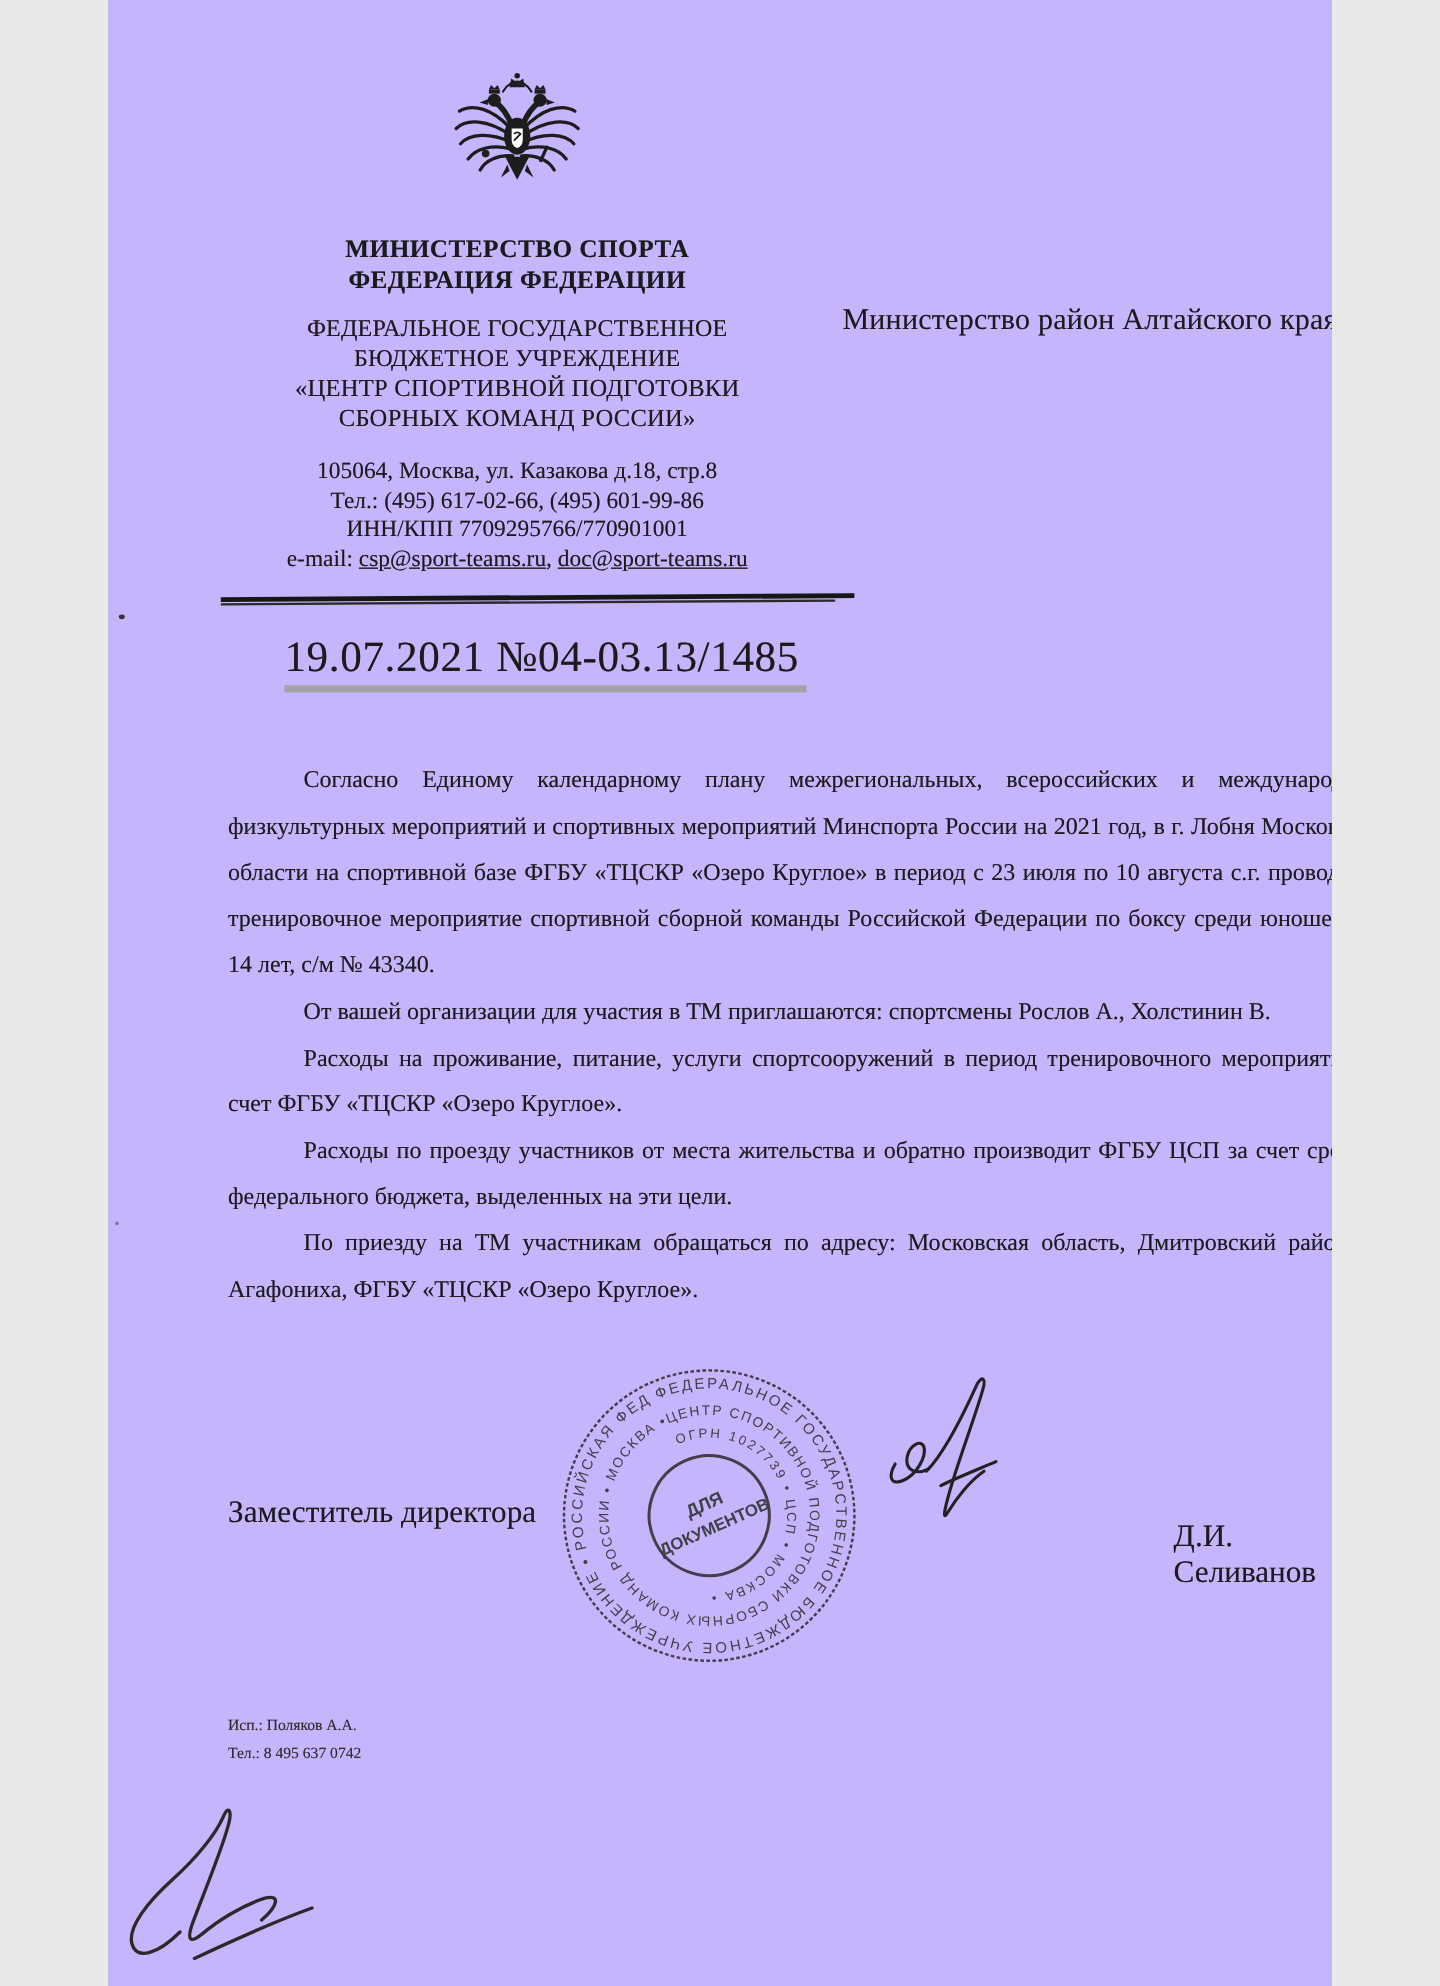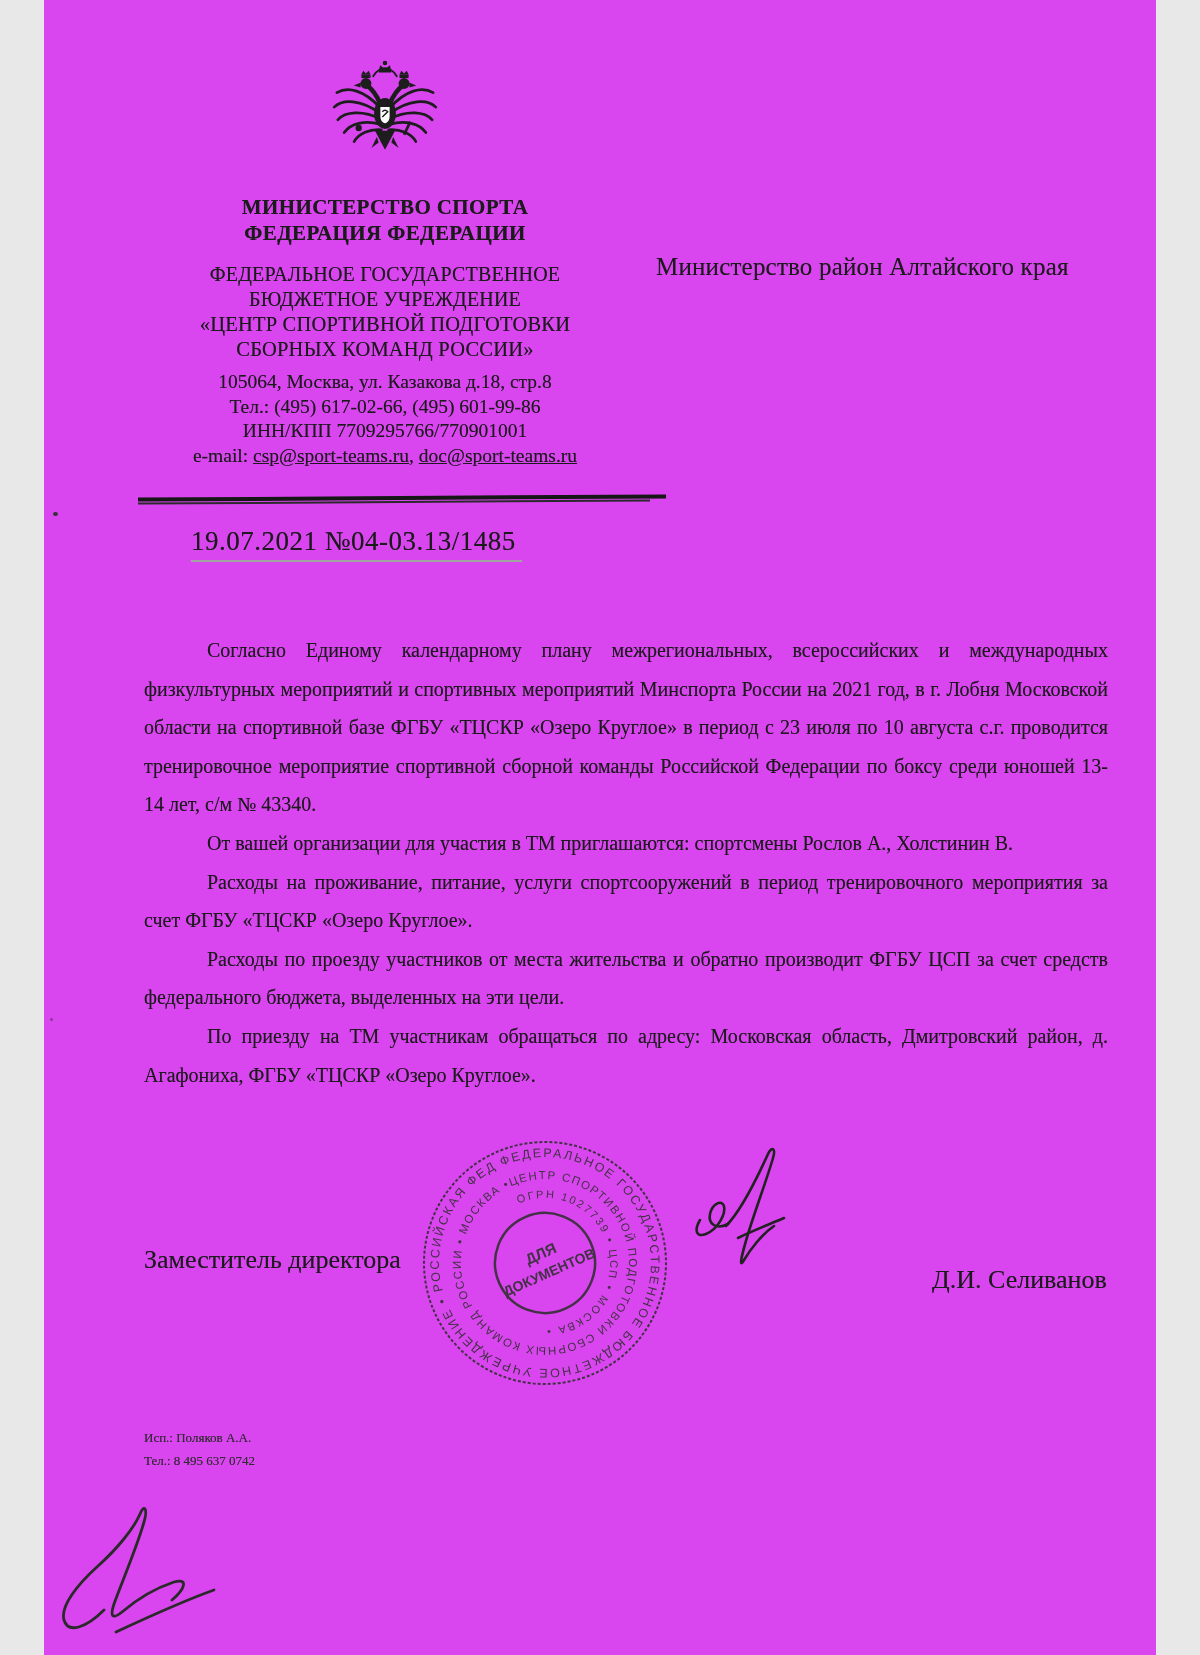--- a/index.html
+++ b/index.html
@@ -1,20 +1,20 @@
 <!DOCTYPE html>
 <html><head>
 <meta charset="utf-8">
 <style>
   html,body{margin:0;padding:0;background:#e8e8e8;}
   .page{
     position:relative;
-    width:1112px;height:1655px;
+    width:1020px;height:1655px;
     margin:0 auto;
-    background:#d946ef;
+    background:#c4b5fd;
     font-family:"Liberation Serif", serif;
     color:#1b1b1b;
     overflow:hidden;
   }
   
   .letterhead{
     position:absolute;left:98px;top:58px;width:486px;
     text-align:center;
   }
   .emblem-wrap{height:126px;}
@@ -22,42 +22,42 @@
     font-weight:bold;font-size:21px;line-height:26px;
     letter-spacing:.4px;margin-top:10px;
     text-shadow:0 0 .5px rgba(0,0,0,.5);
   }
   .org{
     margin-top:16px;font-size:20px;line-height:25px;letter-spacing:.2px;
     text-shadow:0 0 .4px rgba(0,0,0,.45);
   }
   .org .b{font-weight:normal;font-size:20.5px;}
   .addr{
-    margin-top:8px;font-size:19.5px;line-height:24.5px;
+    margin-top:19px;font-size:19.5px;line-height:24.5px;
     text-shadow:0 0 .4px rgba(0,0,0,.4);
   }
   .addr .u{text-decoration:underline;}
   
   .rule{
     position:absolute;left:94px;top:496px;width:528px;height:8px;
     transform:rotate(-.35deg);
   }
   .rule .r1{height:4px;background:#161616;}
   .rule .r2{height:2px;background:#2a2a2a;margin-top:1px;width:97%;}
   
   .recipient{
     position:absolute;left:612px;top:253px;width:470px;
     font-size:25px;letter-spacing:.2px;
     text-shadow:0 0 .4px rgba(0,0,0,.4);
   }
   
   .refno{
     position:absolute;left:147px;top:526px;
-    font-size:27px;letter-spacing:.5px;
-    border-bottom:2px solid #a3a3a3;padding:0 6px 3px 0;
+    font-size:36px;letter-spacing:.5px;
+    border-bottom:6px solid #a3a3a3;padding:0 6px 3px 0;
     text-shadow:0 0 .4px rgba(0,0,0,.45);
   }
   
   .body-text{
     position:absolute;left:100px;top:631px;width:964px;
     font-size:20px;line-height:38.6px;
     text-shadow:0 0 .4px rgba(0,0,0,.4);
   }
   .body-text p{margin:0;text-indent:63px;text-align:justify;}
   

